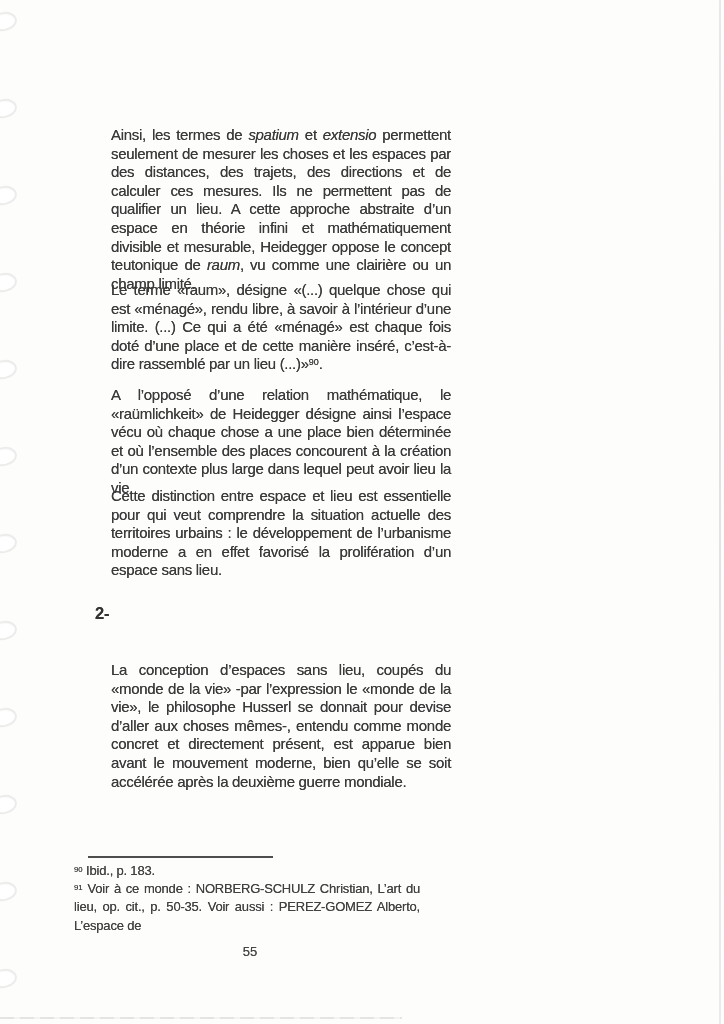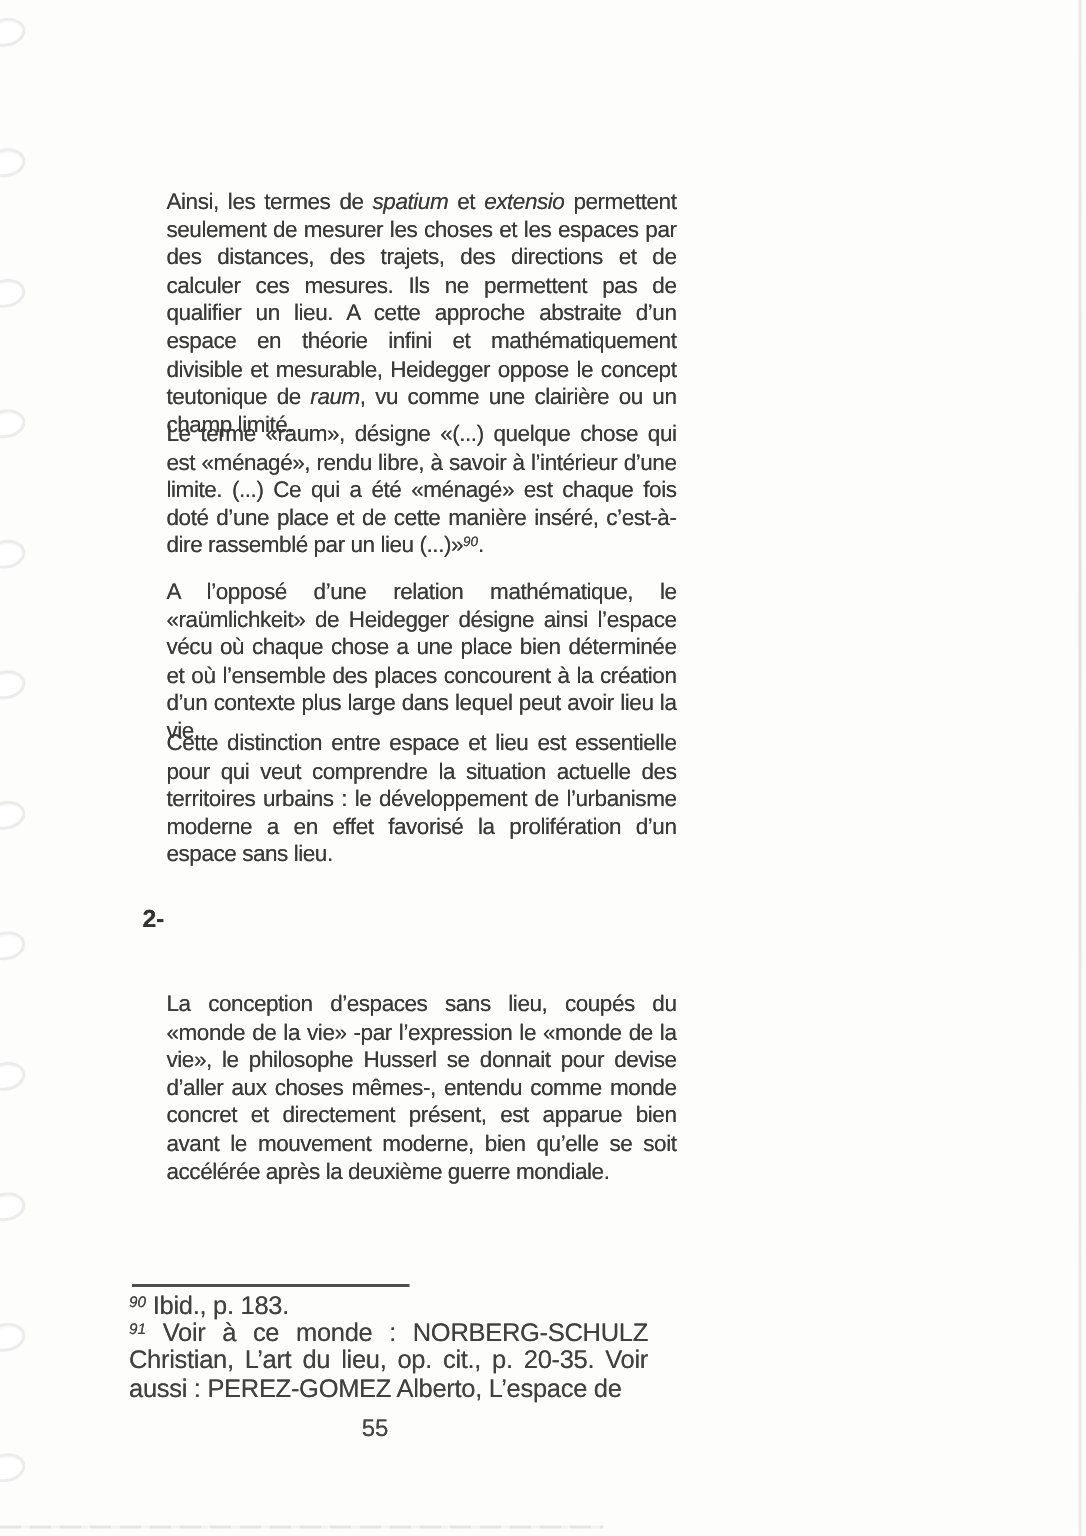--- a/index.html
+++ b/index.html
@@ -36,42 +36,42 @@
   }
   .content-block{
     position:absolute;left:95px;width:340px;
     color:#3a3a3a;
     font-size:15px;line-height:18.6px;letter-spacing:-.3px;
     text-align:justify;
     text-shadow:0 0 .3px rgba(58,58,58,.85);
     margin-left:16px;
   }
   .content-block .it{font-style:italic;}
-  sup{font-size:.6em;line-height:0;letter-spacing:0;vertical-align:baseline;position:relative;top:-.45em;font-style:italic;}
+  sup{font-size:.6em;line-height:0;letter-spacing:0;vertical-align:baseline;position:relative;top:-.45em;}
   .heading{
     position:absolute;left:95px;top:604px;width:360px;
     display:flex;gap:11px;
     color:#333;font-weight:bold;font-size:16.5px;letter-spacing:-.2px;
     text-shadow:0 0 .3px rgba(51,51,51,.85);
   }
   .fn-separator{
     position:absolute;left:88px;top:856px;width:185px;height:2px;
     background:#4e4e4e;
   }
   .footnote{
-    position:absolute;left:86px;width:346px;
+    position:absolute;left:74px;width:346px;
     color:#414141;
-    font-size:17px;line-height:18.4px;letter-spacing:-.2px;
+    font-size:13px;line-height:18.4px;letter-spacing:-.2px;
     text-align:justify;
     text-shadow:0 0 .3px rgba(65,65,65,.85);
   }
   .page-number{
     position:absolute;left:232px;top:944px;width:36px;
     text-align:center;
-    color:#454545;font-size:16px;
+    color:#454545;font-size:13px;
     text-shadow:0 0 .3px rgba(69,69,69,.85);
   }
 </style>
 </head>
 <body>
 
 <div class="page">
 
   <div id="binding-holes">
       <div class="hole" style="top: 12px;"></div>
@@ -100,20 +100,20 @@
     <span>2-</span>
   </div>
 
   <div class="content-block" style="top:661px;"><span>La conception d’espaces sans lieu, coupés du «monde de la vie» -par l’expression le «monde de la vie», le philosophe Husserl se donnait pour devise d’aller aux choses mêmes-, entendu comme monde concret et directement présent, est apparue bien avant le mouvement moderne, bien qu’elle se soit accélérée après la deuxième guerre mondiale.</span></div>
 
 
   <div class="fn-separator"></div>
 
   <div class="footnote" style="top:862px;"><sup>90</sup><span> Ibid., p. 183.</span></div>
 
-  <div class="footnote" style="top:880px;"><sup>91</sup><span> Voir à ce monde : NORBERG-SCHULZ Christian, </span><span class="it">L’art du lieu</span><span>, op. cit., p. 20-35. Voir aussi : PEREZ-GOMEZ Alberto, </span><span class="it">L’espace de</span></div>
+  <div class="footnote" style="top:880px;"><sup>91</sup><span> Voir à ce monde : NORBERG-SCHULZ Christian, </span><span class="it">L’art du lieu</span><span>, op. cit., p. 50-35. Voir aussi : PEREZ-GOMEZ Alberto, </span><span class="it">L’espace de</span></div>
 
   <div class="page-number">55</div>
 
   <div class="page-edge-right"></div>
   <div class="scan-artifact-bottom"></div>
 
 </div>
 
 </body></html>

